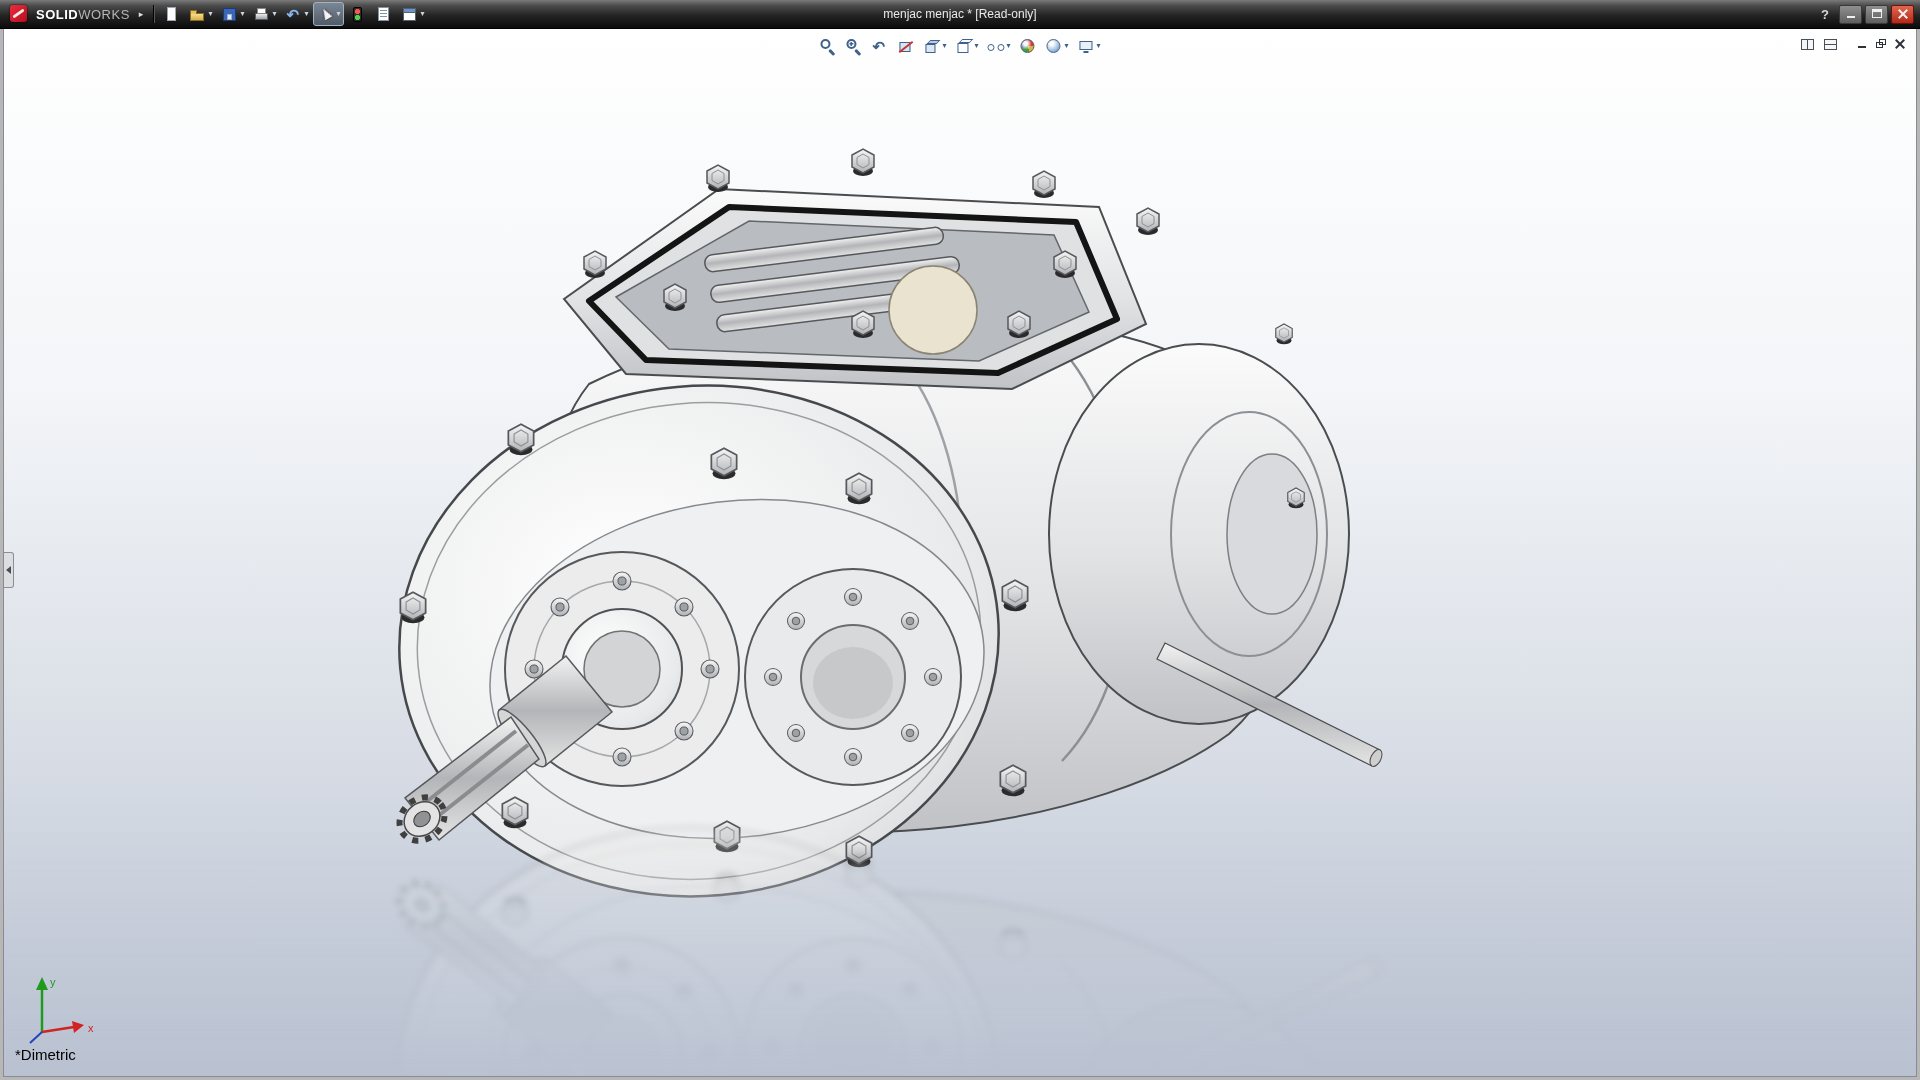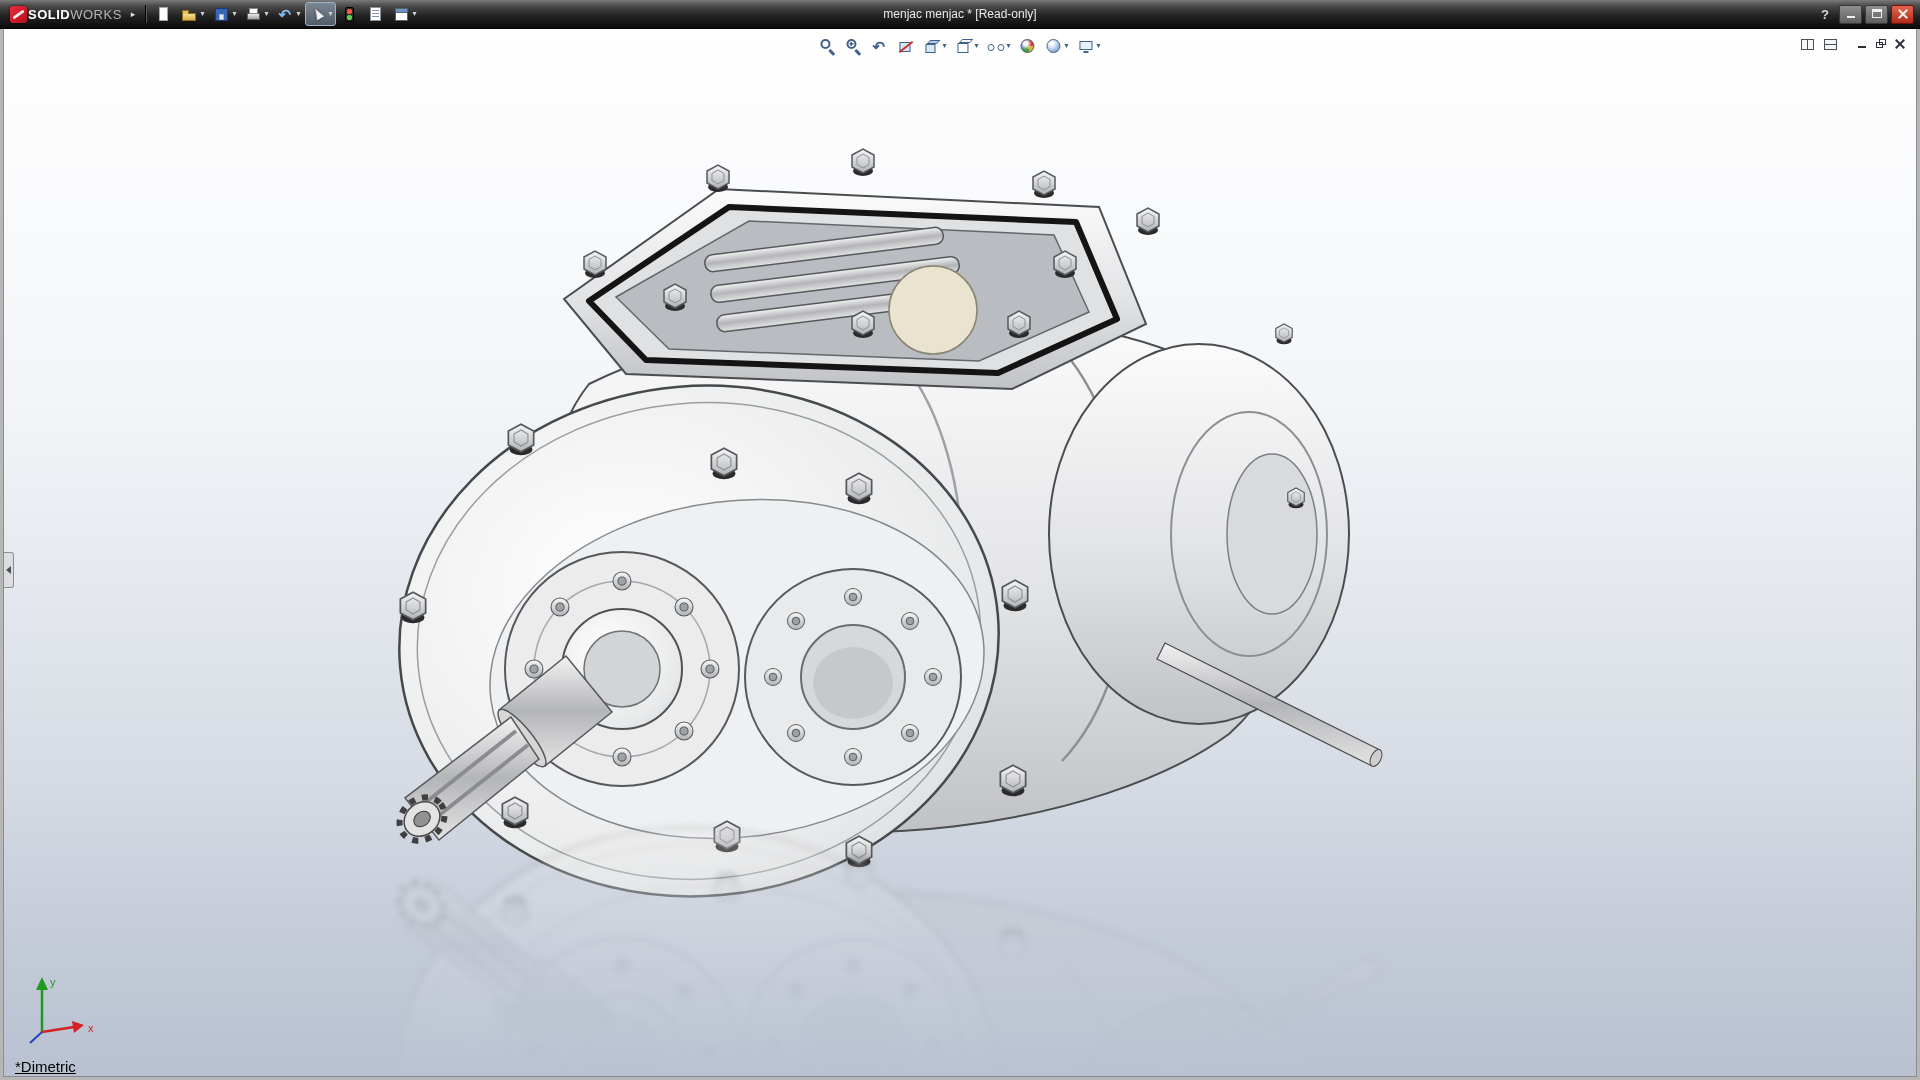--- a/index.html
+++ b/index.html
@@ -3,21 +3,21 @@
 <meta charset="utf-8">
 <style>
   html,body{margin:0;padding:0}
   body{width:1920px;height:1080px;overflow:hidden;position:relative;
        font-family:"Liberation Sans",sans-serif;background:#b7b7b7;user-select:none}
 
   
   .titlebar{position:absolute;top:0;left:0;right:0;height:28px;z-index:20;
     background:linear-gradient(#7a7a7a 0%,#4c4c4c 20%,#242424 55%,#0b0b0b 100%);
     display:flex;align-items:center;padding:0 6px;border-bottom:1px solid #000}
-  .brand{display:flex;align-items:center;gap:1px;padding:6px 4px}
+  .brand{display:flex;align-items:flex-start;gap:9px;padding:6px 4px}
   .ds-logo{width:17px;height:17px;border-radius:3px;position:relative;
     background:linear-gradient(135deg,#ef2b3c 0%,#b30f1e 100%);box-shadow:0 0 2px #000}
   .ds-logo::after{content:"";position:absolute;left:2px;top:7px;width:13px;height:3px;
     background:#fff;transform:rotate(-35deg);border-radius:2px;opacity:.9}
   .brand-primary{color:#ffffff;font-weight:bold;font-size:13px;letter-spacing:.5px}
   .brand-secondary{color:#b5b5b5;font-size:13px;letter-spacing:.5px}
   .menu-expand{color:#e0e0e0;font-size:9px;padding:0 5px;cursor:default}
   .tb-sep{width:1px;height:18px;background:#000;box-shadow:1px 0 0 #5a5a5a;margin:0 5px}
   .tools{display:flex;align-items:center;gap:1px}
   .btn{height:22px;display:flex;align-items:center;gap:2px;padding:0 3px;
@@ -108,21 +108,21 @@
   .doc-controls .wbtn{width:17px;height:15px;display:flex;align-items:center;justify-content:center;color:#2e3238}
   .dc-sep{width:6px}
   .pbtn{height:20px;display:flex;align-items:center;padding:0 1px}
 
   .side-tab{position:absolute;left:0;top:523px;width:9px;height:34px;background:#dcdee1;
     border:1px solid #8a8f96;border-left:none;border-radius:0 3px 3px 0;z-index:6;
     display:flex;align-items:center;justify-content:center}
   .side-arrow{width:0;height:0;border-top:4px solid transparent;border-bottom:4px solid transparent;border-right:5px solid #4a4f55}
 
   .triad{position:absolute;left:12px;bottom:16px;z-index:5}
-  .view-label{position:absolute;left:11px;bottom:1px;z-index:5;color:#000;font-size:15px;text-decoration:underline}
+  .view-label{position:absolute;left:11px;bottom:13px;z-index:5;color:#000;font-size:15px;}
 </style>
 </head>
 <body>
 
 <div class="titlebar">
   <div class="brand">
     <span class="ds-logo"></span>
     <span>
       <span class="brand-primary">SOLID</span><span class="brand-secondary">WORKS</span>
     </span>

